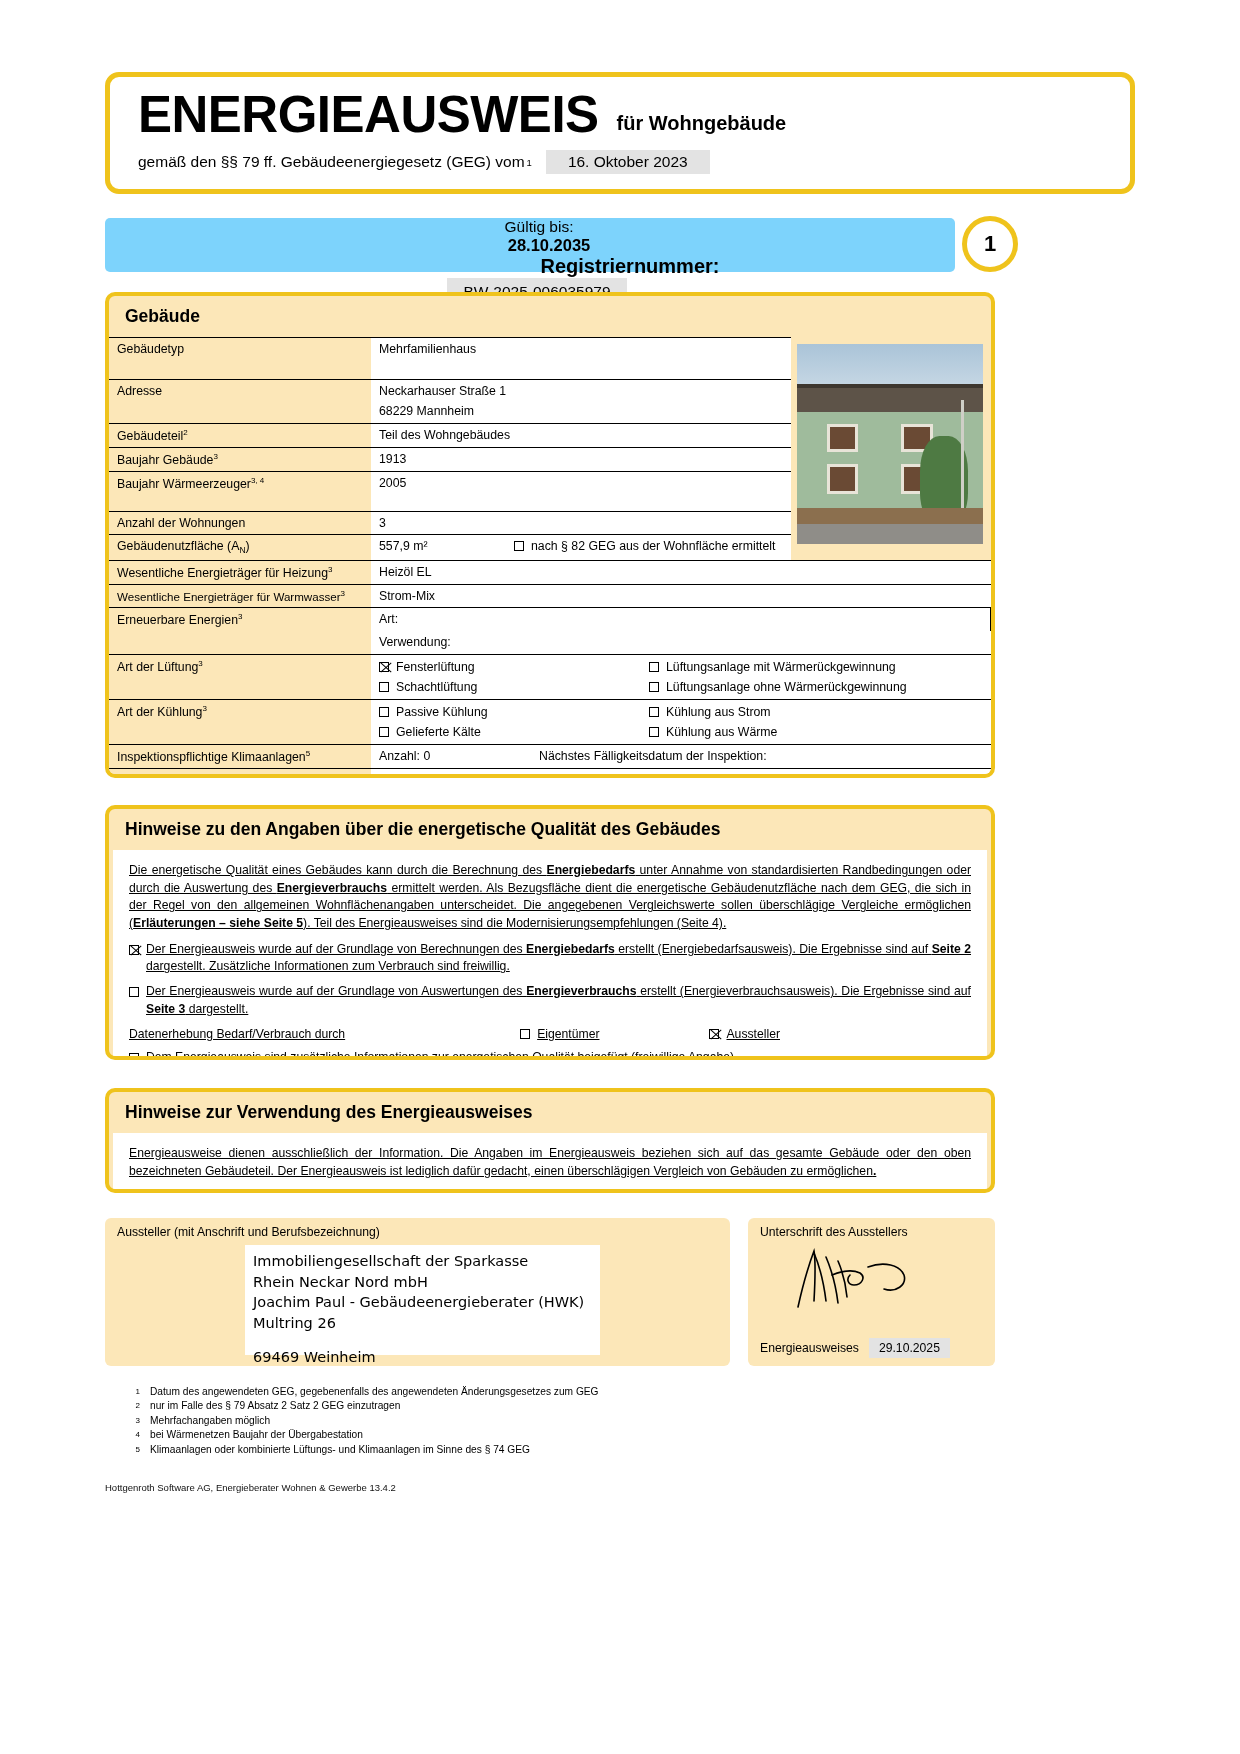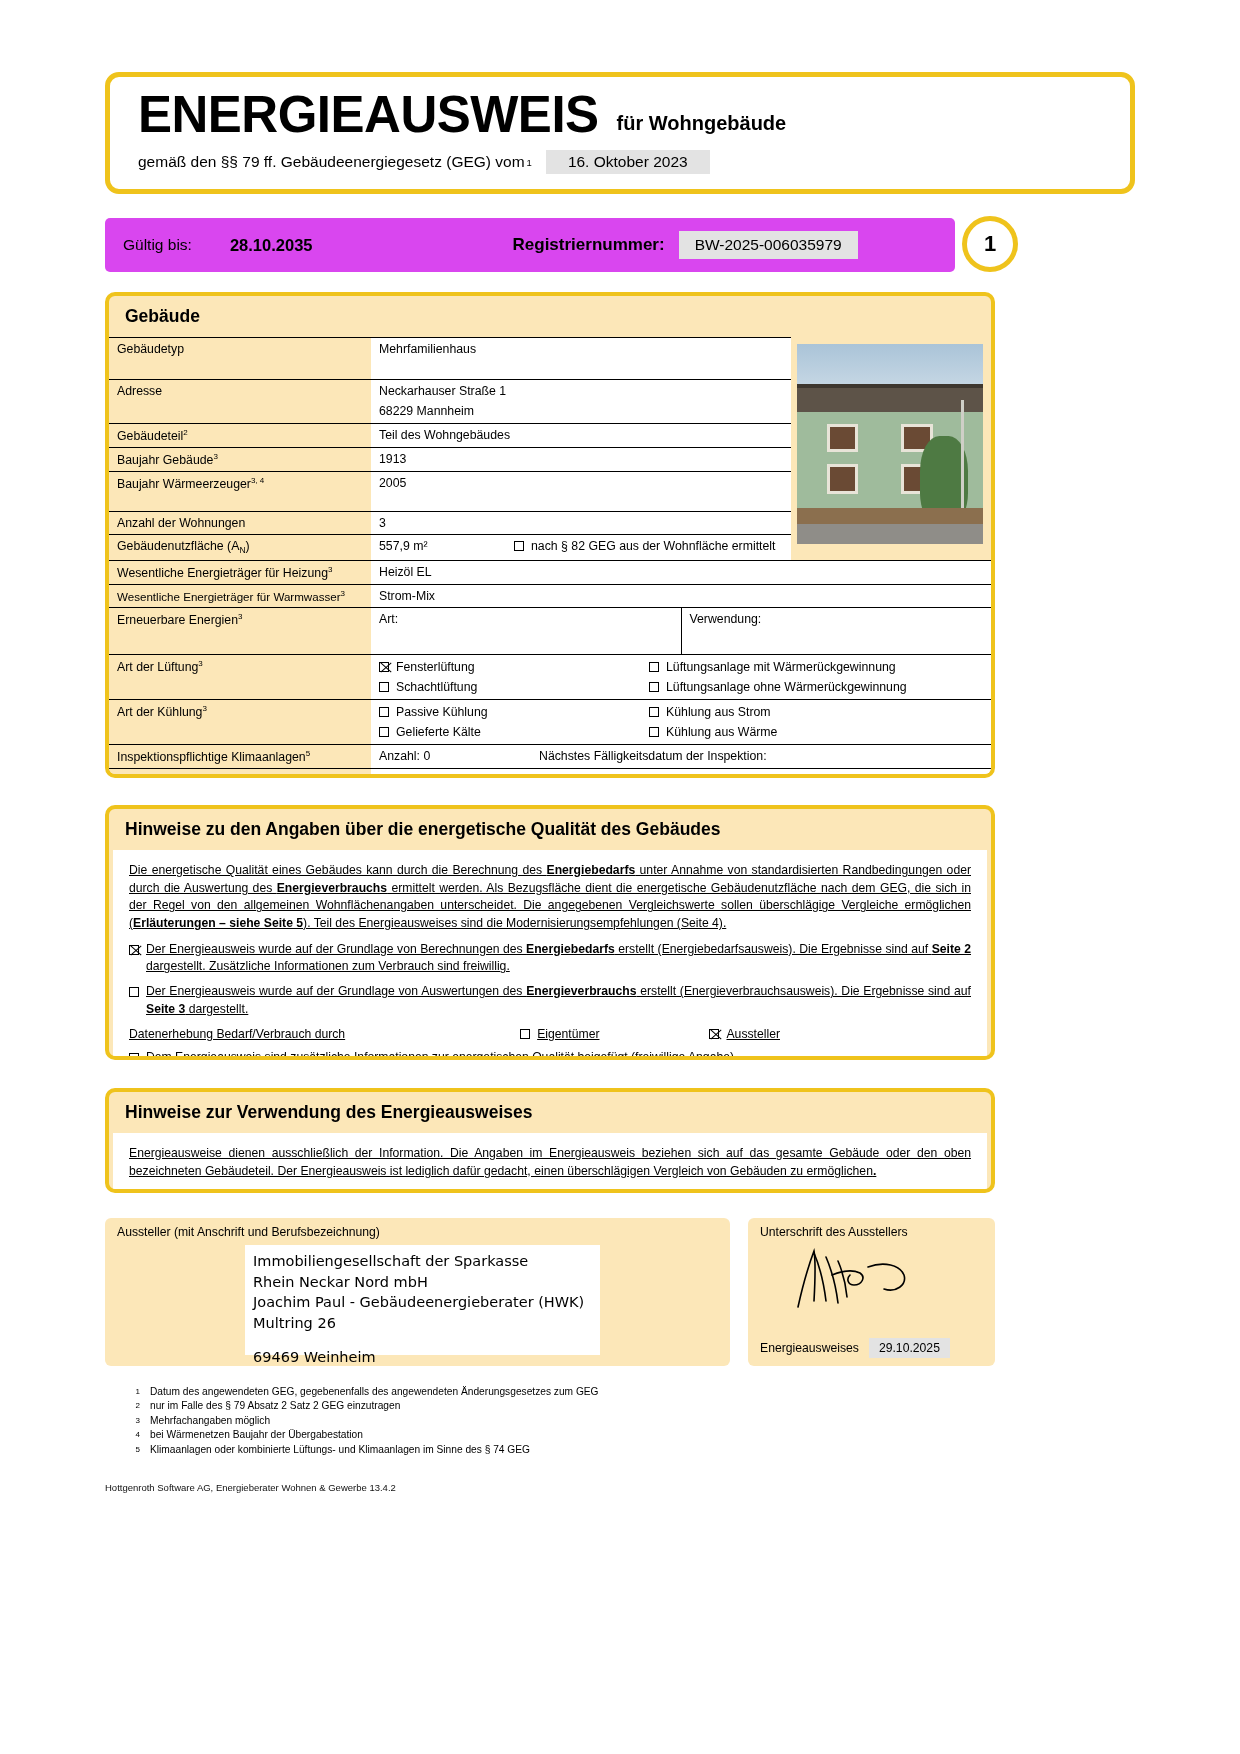--- a/index.html
+++ b/index.html
@@ -54,28 +54,29 @@
     margin-left: 14px;
     font-size: 15.5px;
     text-align: center;
   }
 
   
   .valid-bar {
     position: absolute;
     left: 105px; top: 218px;
     width: 850px; height: 54px;
-    background: #d946ef;
+    background: #7dd3fc;
     border-radius: 5px;
     display: flex; align-items: center;
     font-size: 15.5px;
+    flex-direction: column;
   }
   .valid-label { margin-left: 18px; }
   .valid-value { margin-left: 38px; font-weight: bold; font-size: 16.5px;}
-  .reg-label { margin-left: 200px; font-weight: bold; font-size: 17px;}
+  .reg-label { margin-left: 200px; font-weight: bold; font-size: 20px;}
   .reg-chip {
     background: #e3e3e3;
     margin-left: 14px;
     padding: 5px 16px;
     font-size: 15.5px;
   }
   .page-circle {
     position: absolute;
     left: 962px; top: 216px;
     width: 56px; height: 56px;
@@ -155,21 +156,21 @@
     position: relative;
     top: 1px;
     vertical-align: baseline;
   }
   .cb.x::before, .cb.x::after {
     content: ""; position: absolute;
     left: -1px; top: 4px; width: 14px; height: 1px; background: #000;
   }
   .cb.x::before { transform: rotate(42deg); }
   .cb.x::after  { transform: rotate(-42deg); }
-  .two-col { display: flex; }
+  .two-col { display: flex; flex-direction: column; }
   .two-col > div { flex: 1; }
 
   
   .tcard1 { left: 105px; top: 805px; width: 890px; height: 255px; }
   .tcard2 { left: 105px; top: 1088px; width: 890px; height: 105px; }
   .card-body {
     background: #ffffff;
     margin: 0 4px 4px 4px;
     padding: 12px 16px 12px 16px;
     font-size: 12.2px;

